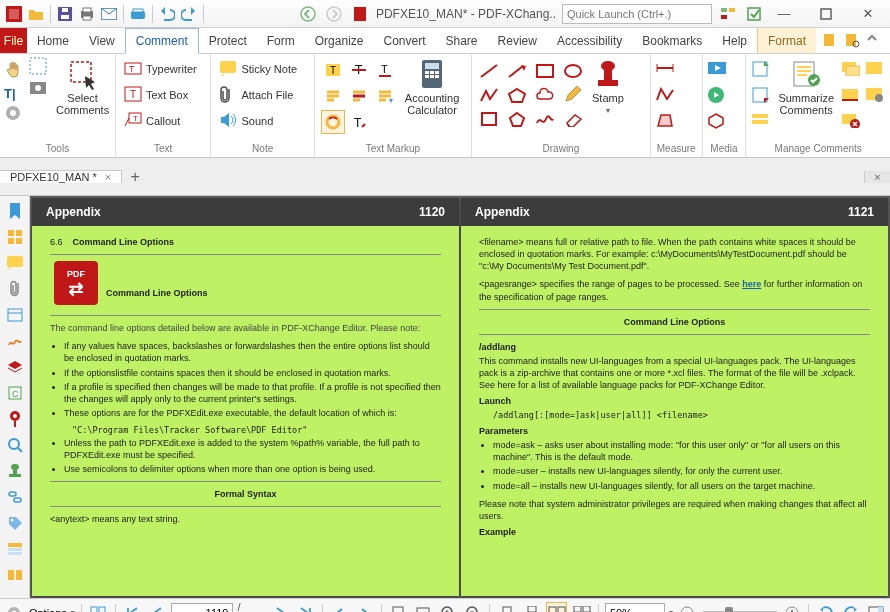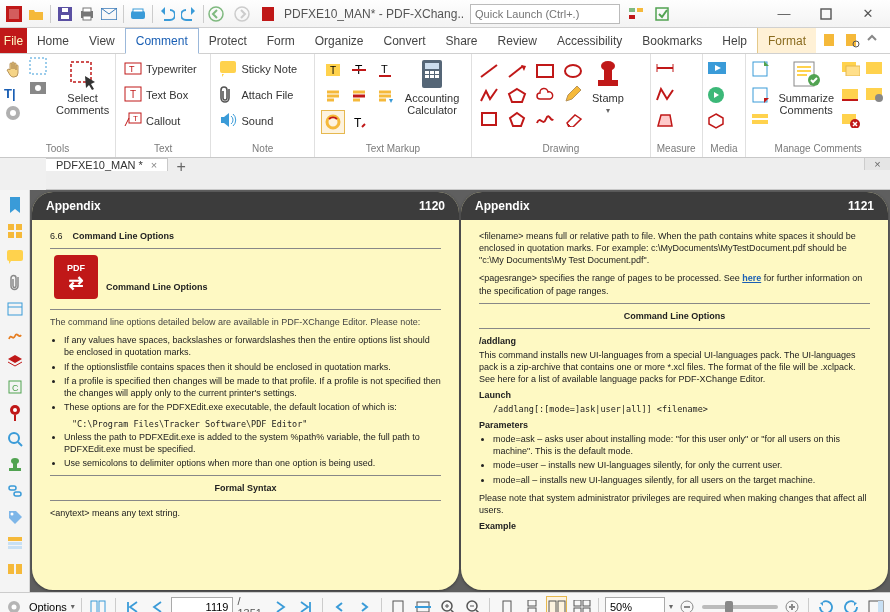--- a/index.html
+++ b/index.html
@@ -3,21 +3,21 @@
 <meta charset="utf-8">
 <style>
 * { margin: 0; padding: 0; box-sizing: border-box; font-family: "Segoe UI", Tahoma, sans-serif; }
 body { width: 890px; height: 612px; background: #f0f0f0; overflow: hidden; font-size: 11px; }
 
 
 .titlebar { height: 28px; background: linear-gradient(#fefefe,#f3f3f3); border-bottom: 1px solid #d0d0d0; display: flex; align-items: center; }
 .tb-left { display: flex; align-items: center; gap: 2px; padding-left: 4px; }
 .tb-icon { width: 20px; height: 20px; display: inline-flex; align-items: center; justify-content: center; }
 .tb-sep { width: 1px; height: 18px; background: #ccc; margin: 0 2px; }
-.tb-doc { flex: 1; display: flex; align-items: center; justify-content: flex-start; gap: 6px; }
+.tb-doc { flex: 1; display: flex; align-items: center; justify-content: flex-end; gap: 6px; }
 .tb-label { color: #555; font-size: 12px; }
 .tb-search { width: 150px; height: 20px; border: 1px solid #bbb; font-size: 11px; padding: 0 4px; color: #888; }
 .tb-right { display: flex; align-items: center; gap: 2px; padding-right: 2px; }
 .win-btn { width: 40px; height: 28px; display: flex; align-items: center; justify-content: center; color: #555; font-size: 13px; }
 
 
 .ribbon-tabs { height: 26px; background: #fff; border-bottom: 1px solid #d0d0d0; display: flex; align-items: stretch; }
 .file-tab { width: 48px; background: #c01818; color: #fef9c3; display: flex; align-items: center; justify-content: center; font-size: 12px; }
 .rtab { padding: 0 10px; display: flex; align-items: center; font-size: 12px; color: #444; border-right: 0; cursor: default; }
 .rtab.active { border: 1px solid #9bb8da; border-bottom: 1px solid #fff; background: #fff; color: #1a5fb4; margin-bottom: -1px; }
@@ -39,32 +39,32 @@
 .rrow .txt { font-size: 11px; color: #333; }
 .icon-grid { display: grid; grid-template-columns: repeat(3, 24px); grid-auto-rows: 24px; gap: 2px; padding: 2px; }
 .icon-grid .cell { width: 24px; height: 24px; display: flex; align-items: center; justify-content: center; border: 1px solid transparent; }
 .icon-grid .cell.sel { border: 1px solid #e6b84f; background: #fdf3df; }
 .draw-grid { display: grid; grid-template-columns: repeat(4, 26px); grid-auto-rows: 22px; gap: 2px; padding-top: 4px; }
 .draw-grid .dc { width: 26px; height: 22px; display: flex; align-items: center; justify-content: center; }
 .mini-col { display: flex; flex-direction: column; gap: 4px; align-items: center; padding-top: 4px; }
 .mini-col .mc { width: 22px; height: 22px; }
 
 
-.doctabs { height: 32px; background: #eeeeee; display: flex; align-items: flex-start; border-bottom: 1px solid #c8c8c8; margin-left: 46px; }
+.doctabs { height: 38px; background: #eeeeee; display: flex; align-items: center; border-bottom: 1px solid #c8c8c8; }
 .doctab { display: flex; align-items: center; padding: 0 10px; background: #fff; border-right: 1px solid #c9c9c9; font-size: 11px; color: #333; border-top: 1px solid #c9c9c9; }
 .doctab .x { margin-left: 8px; color: #888; }
 .doc-add { width: 26px; display: flex; align-items: center; justify-content: center; color: #666; font-size: 16px; }
 .doc-close-all { margin-left: auto; width: 26px; display: flex; align-items: center; justify-content: center; color: #666; background: #e5e5e5; border-left: 1px solid #ccc;}
 
 
 .workspace { display: flex; height: 402px; }
 .left-rail { width: 30px; background: #f4f4f4; border-right: 1px solid #d5d5d5; display: flex; flex-direction: column; align-items: center; padding-top: 4px; gap: 4px; overflow: hidden; }
 .left-rail .li { width: 22px; height: 22px; display: flex; align-items: center; justify-content: center; }
 .view-area { flex: 1; background: #5f5f5f; display: flex; gap: 2px; padding: 2px; overflow: hidden; }
-.page { background: #fef9c3; flex: 1; display: flex; flex-direction: column; box-shadow: 0 1px 3px rgba(0,0,0,.4); font-size: 9px; color: #222; overflow: hidden; border-radius: 21px; }
+.page { background: #bef264; flex: 1; display: flex; flex-direction: column; box-shadow: 0 1px 3px rgba(0,0,0,.4); font-size: 9px; color: #222; overflow: hidden; }
 .phdr { background: #3c3c3c; color: #fff; height: 28px; display: flex; align-items: center; padding: 0 14px; font-size: 12px; font-weight: bold; }
 .phdr .pnum { margin-left: auto; }
 .pbody { padding: 10px 18px 6px; overflow: hidden; line-height: 1.35; }
 .pbody .sub { color: #444; margin-bottom: 6px; }
 .pbody ul { padding-left: 14px; margin-bottom: 6px; }
 .pbody li { list-style: disc; margin-bottom: 2px; }
 .pbody .mono { font-family: Consolas, monospace; font-size: 8.5px; }
 .pbody .hr { border-top: 1px solid #888; margin: 6px 0; }
 .pbody .link { color: #1a5fb4; text-decoration: underline; font-weight: bold; }
 .pbody .sec { font-weight: bold; margin: 4px 0 2px; }

